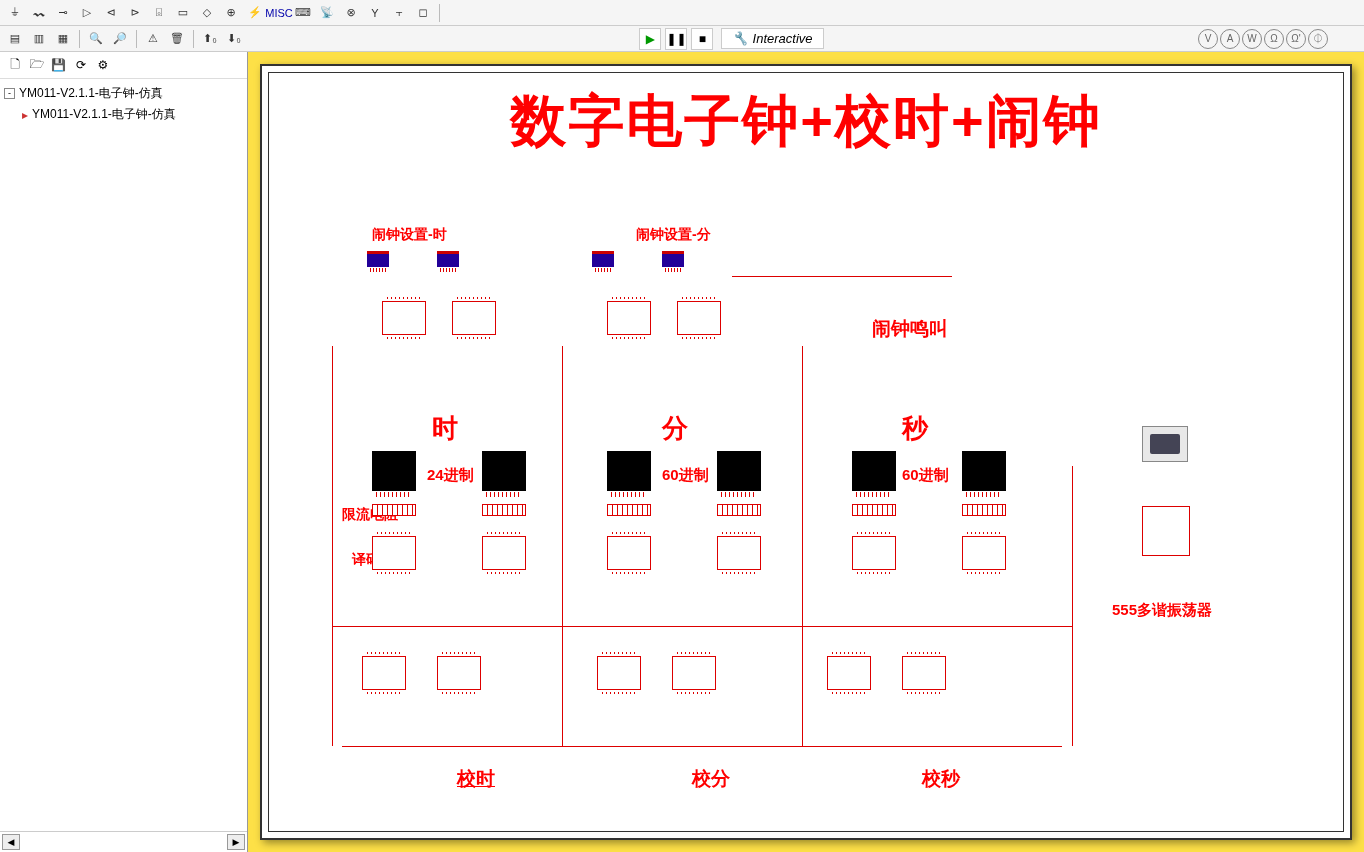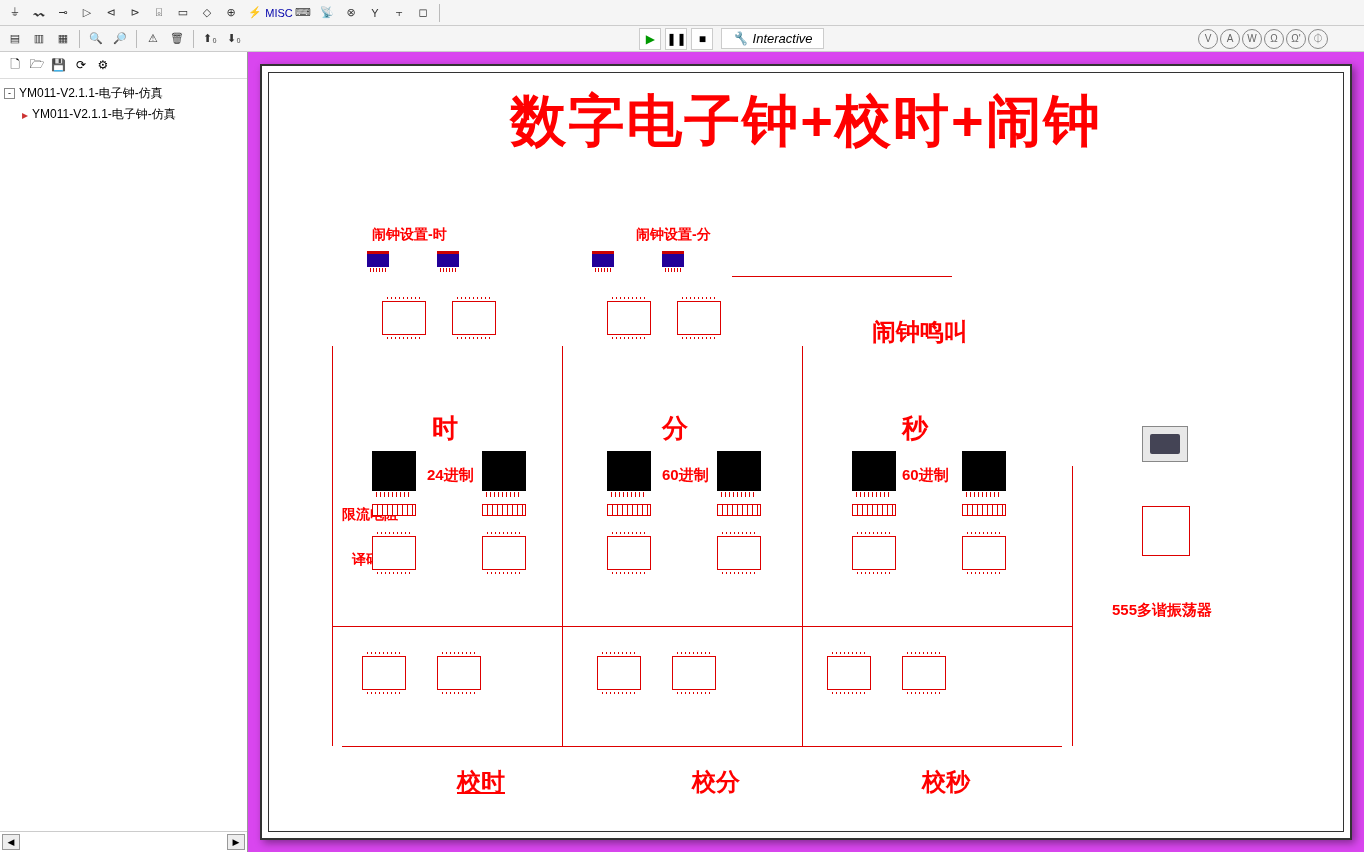--- a/index.html
+++ b/index.html
@@ -98,21 +98,21 @@
 .tree-node { display: flex; align-items: center; gap: 4px; padding: 2px 0; }
 .tree-node .box { display:inline-block; width:11px; height:11px; border:1px solid #888; font-size:9px; line-height:9px; text-align:center;}
 .tree-child { margin-left: 18px; }
 .sidebar-footer { border-top:1px solid #ccc; padding:2px; display:flex; justify-content:flex-start; }
 .sidebar-footer .scroll-btn { width:18px;height:16px;border:1px solid #999;background:#eee;font-size:9px;display:flex;align-items:center;justify-content:center;margin-right:auto; }
 .sidebar-footer .scroll-btn2 { width:18px;height:16px;border:1px solid #999;background:#eee;font-size:9px;display:flex;align-items:center;justify-content:center; }
 
 
 .canvas-area {
   flex: 1;
-  background: #d946ef;
+  background: #fde047;
   position: relative;
   padding: 12px;
   overflow: hidden;
 }
 .sheet {
   background: #fff;
   width: 100%;
   height: 100%;
   position: relative;
   border: 2px solid #333;
@@ -130,21 +130,21 @@
   text-align: center;
   color: #ff0000;
   font-size: 56px;
   font-weight: 800;
   letter-spacing: 2px;
   font-family: "SimHei","Microsoft YaHei",sans-serif;
 }
 
 .rlabel { position:absolute; color:#ff0000; font-weight:700; font-family:"SimHei","Microsoft YaHei",sans-serif; }
 .l-sm { font-size:14px; }
-.l-md { font-size:24px; }
+.l-md { font-size:19px; }
 .l-lg { font-size:26px; }
 
 
 .chip {
   position:absolute;
   background:#fff;
   border:1px solid #d00;
   width:44px; height:34px;
 }
 .chip::before, .chip::after {

